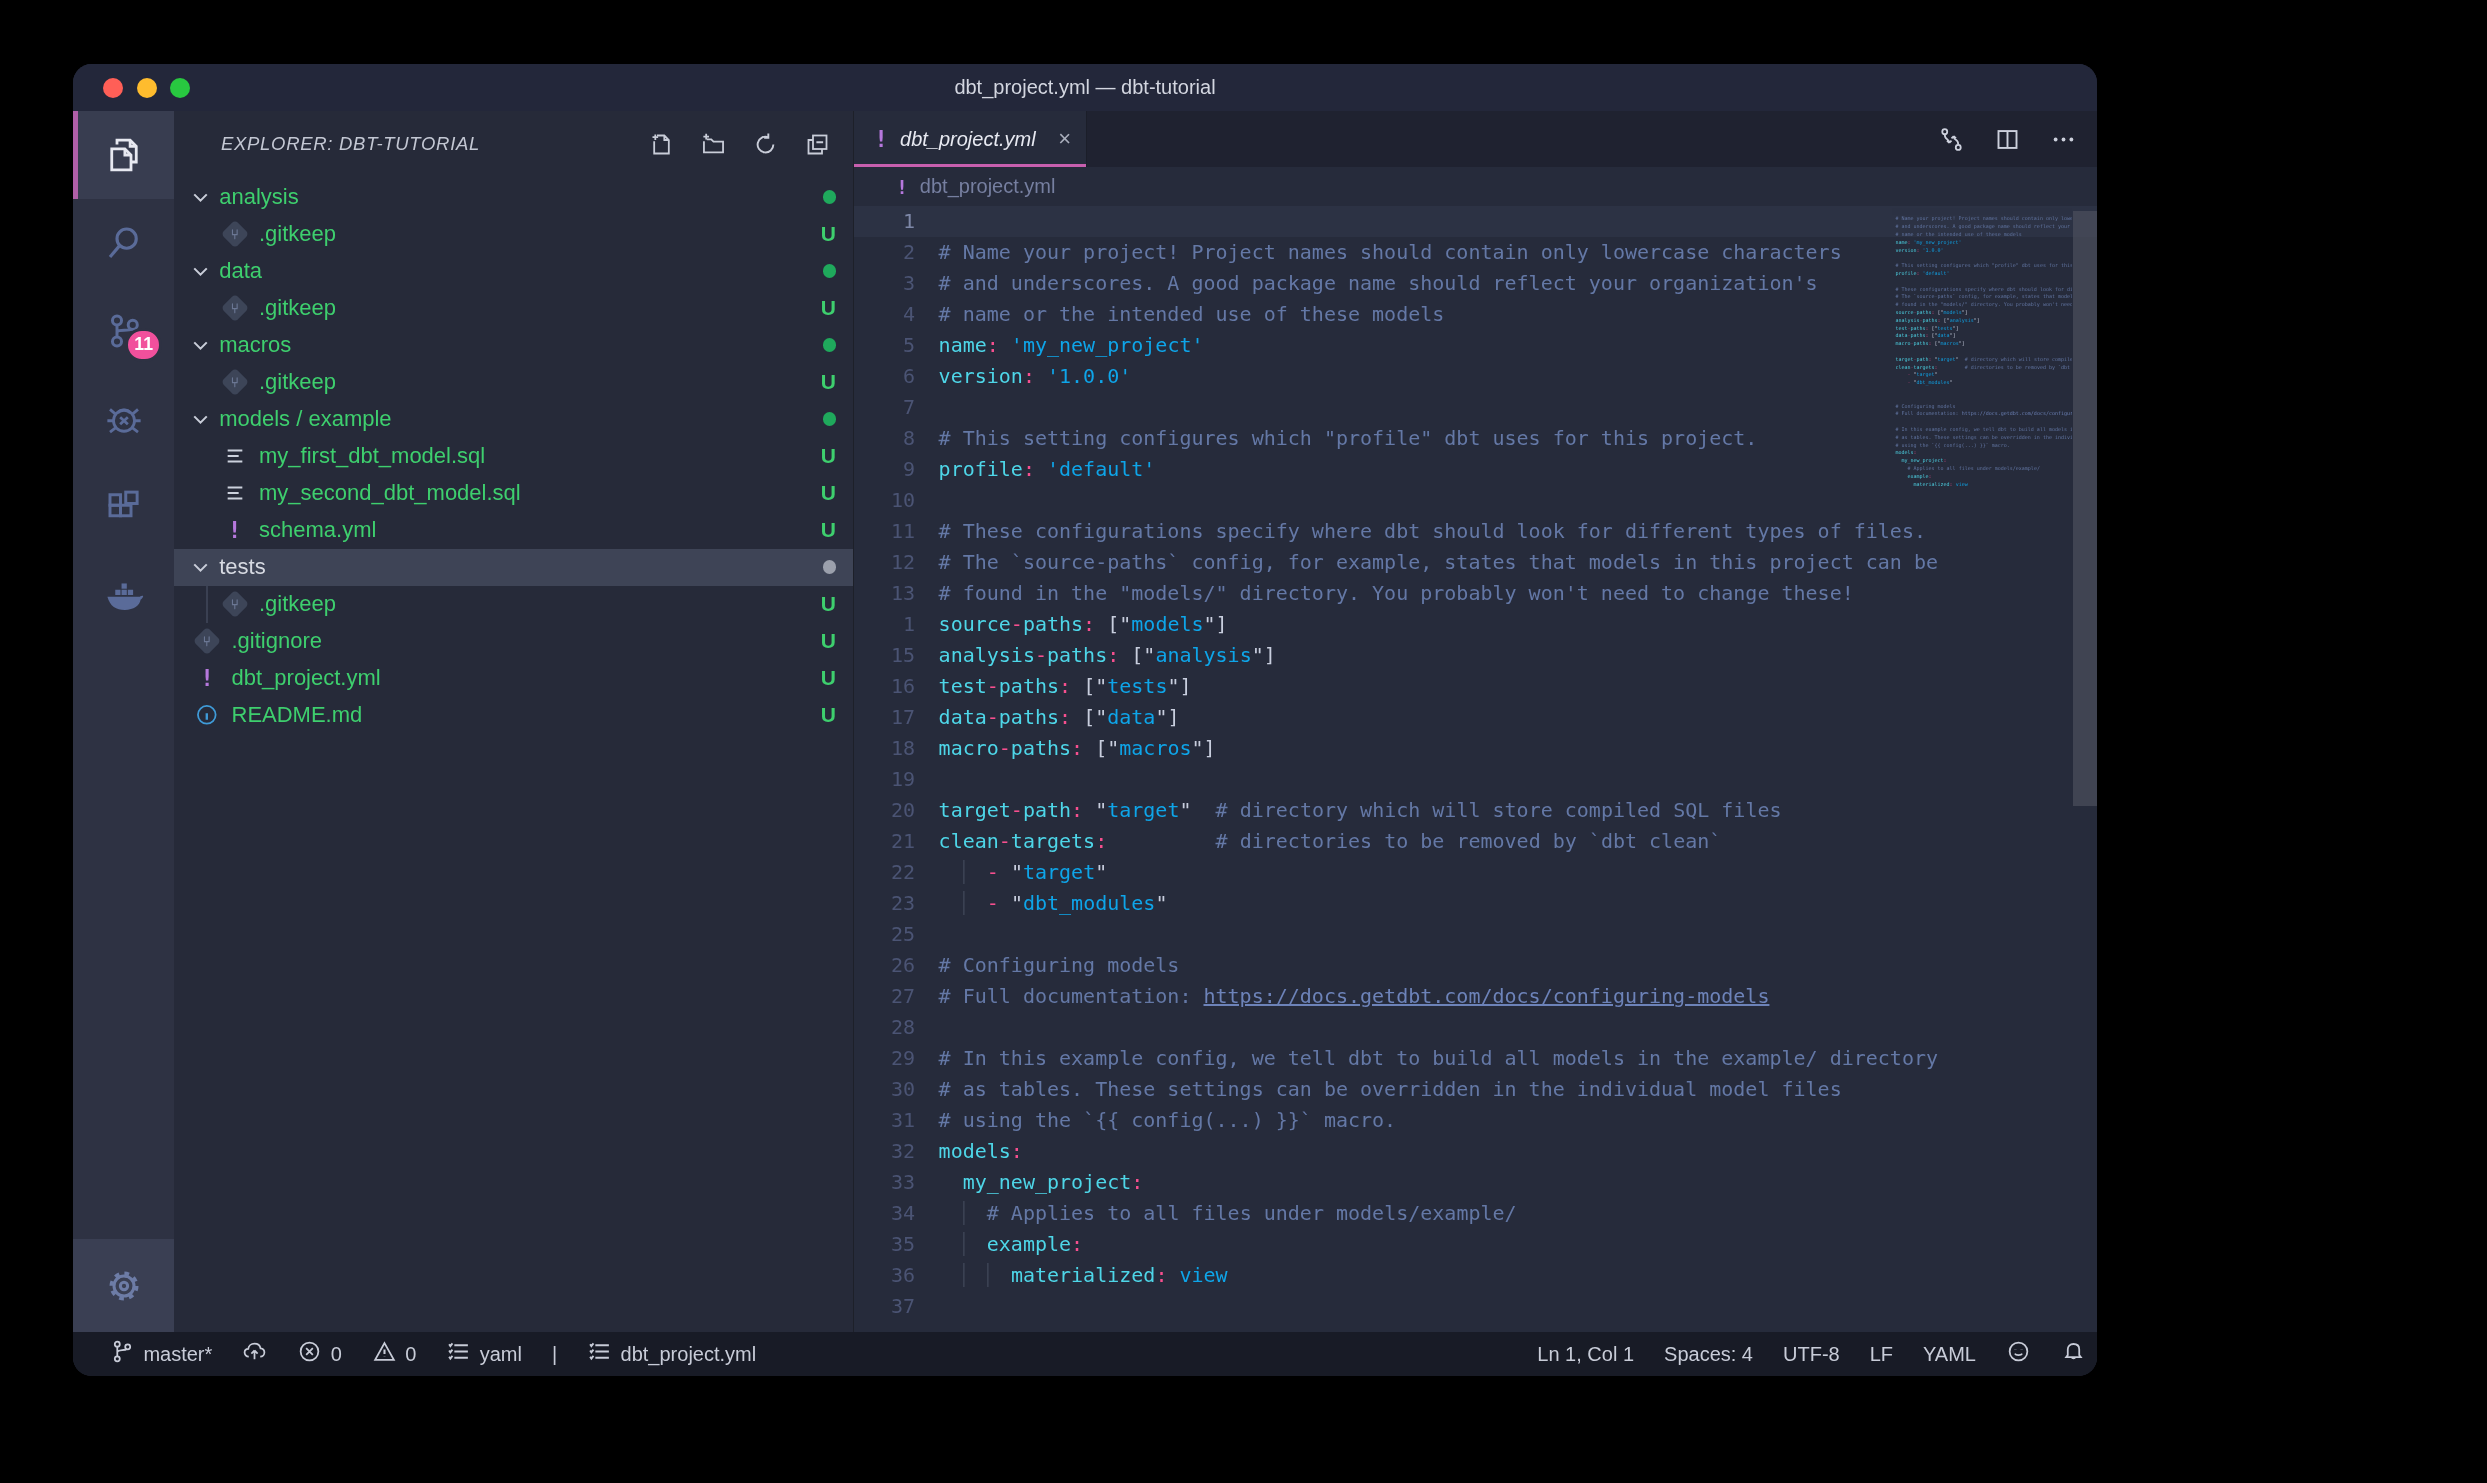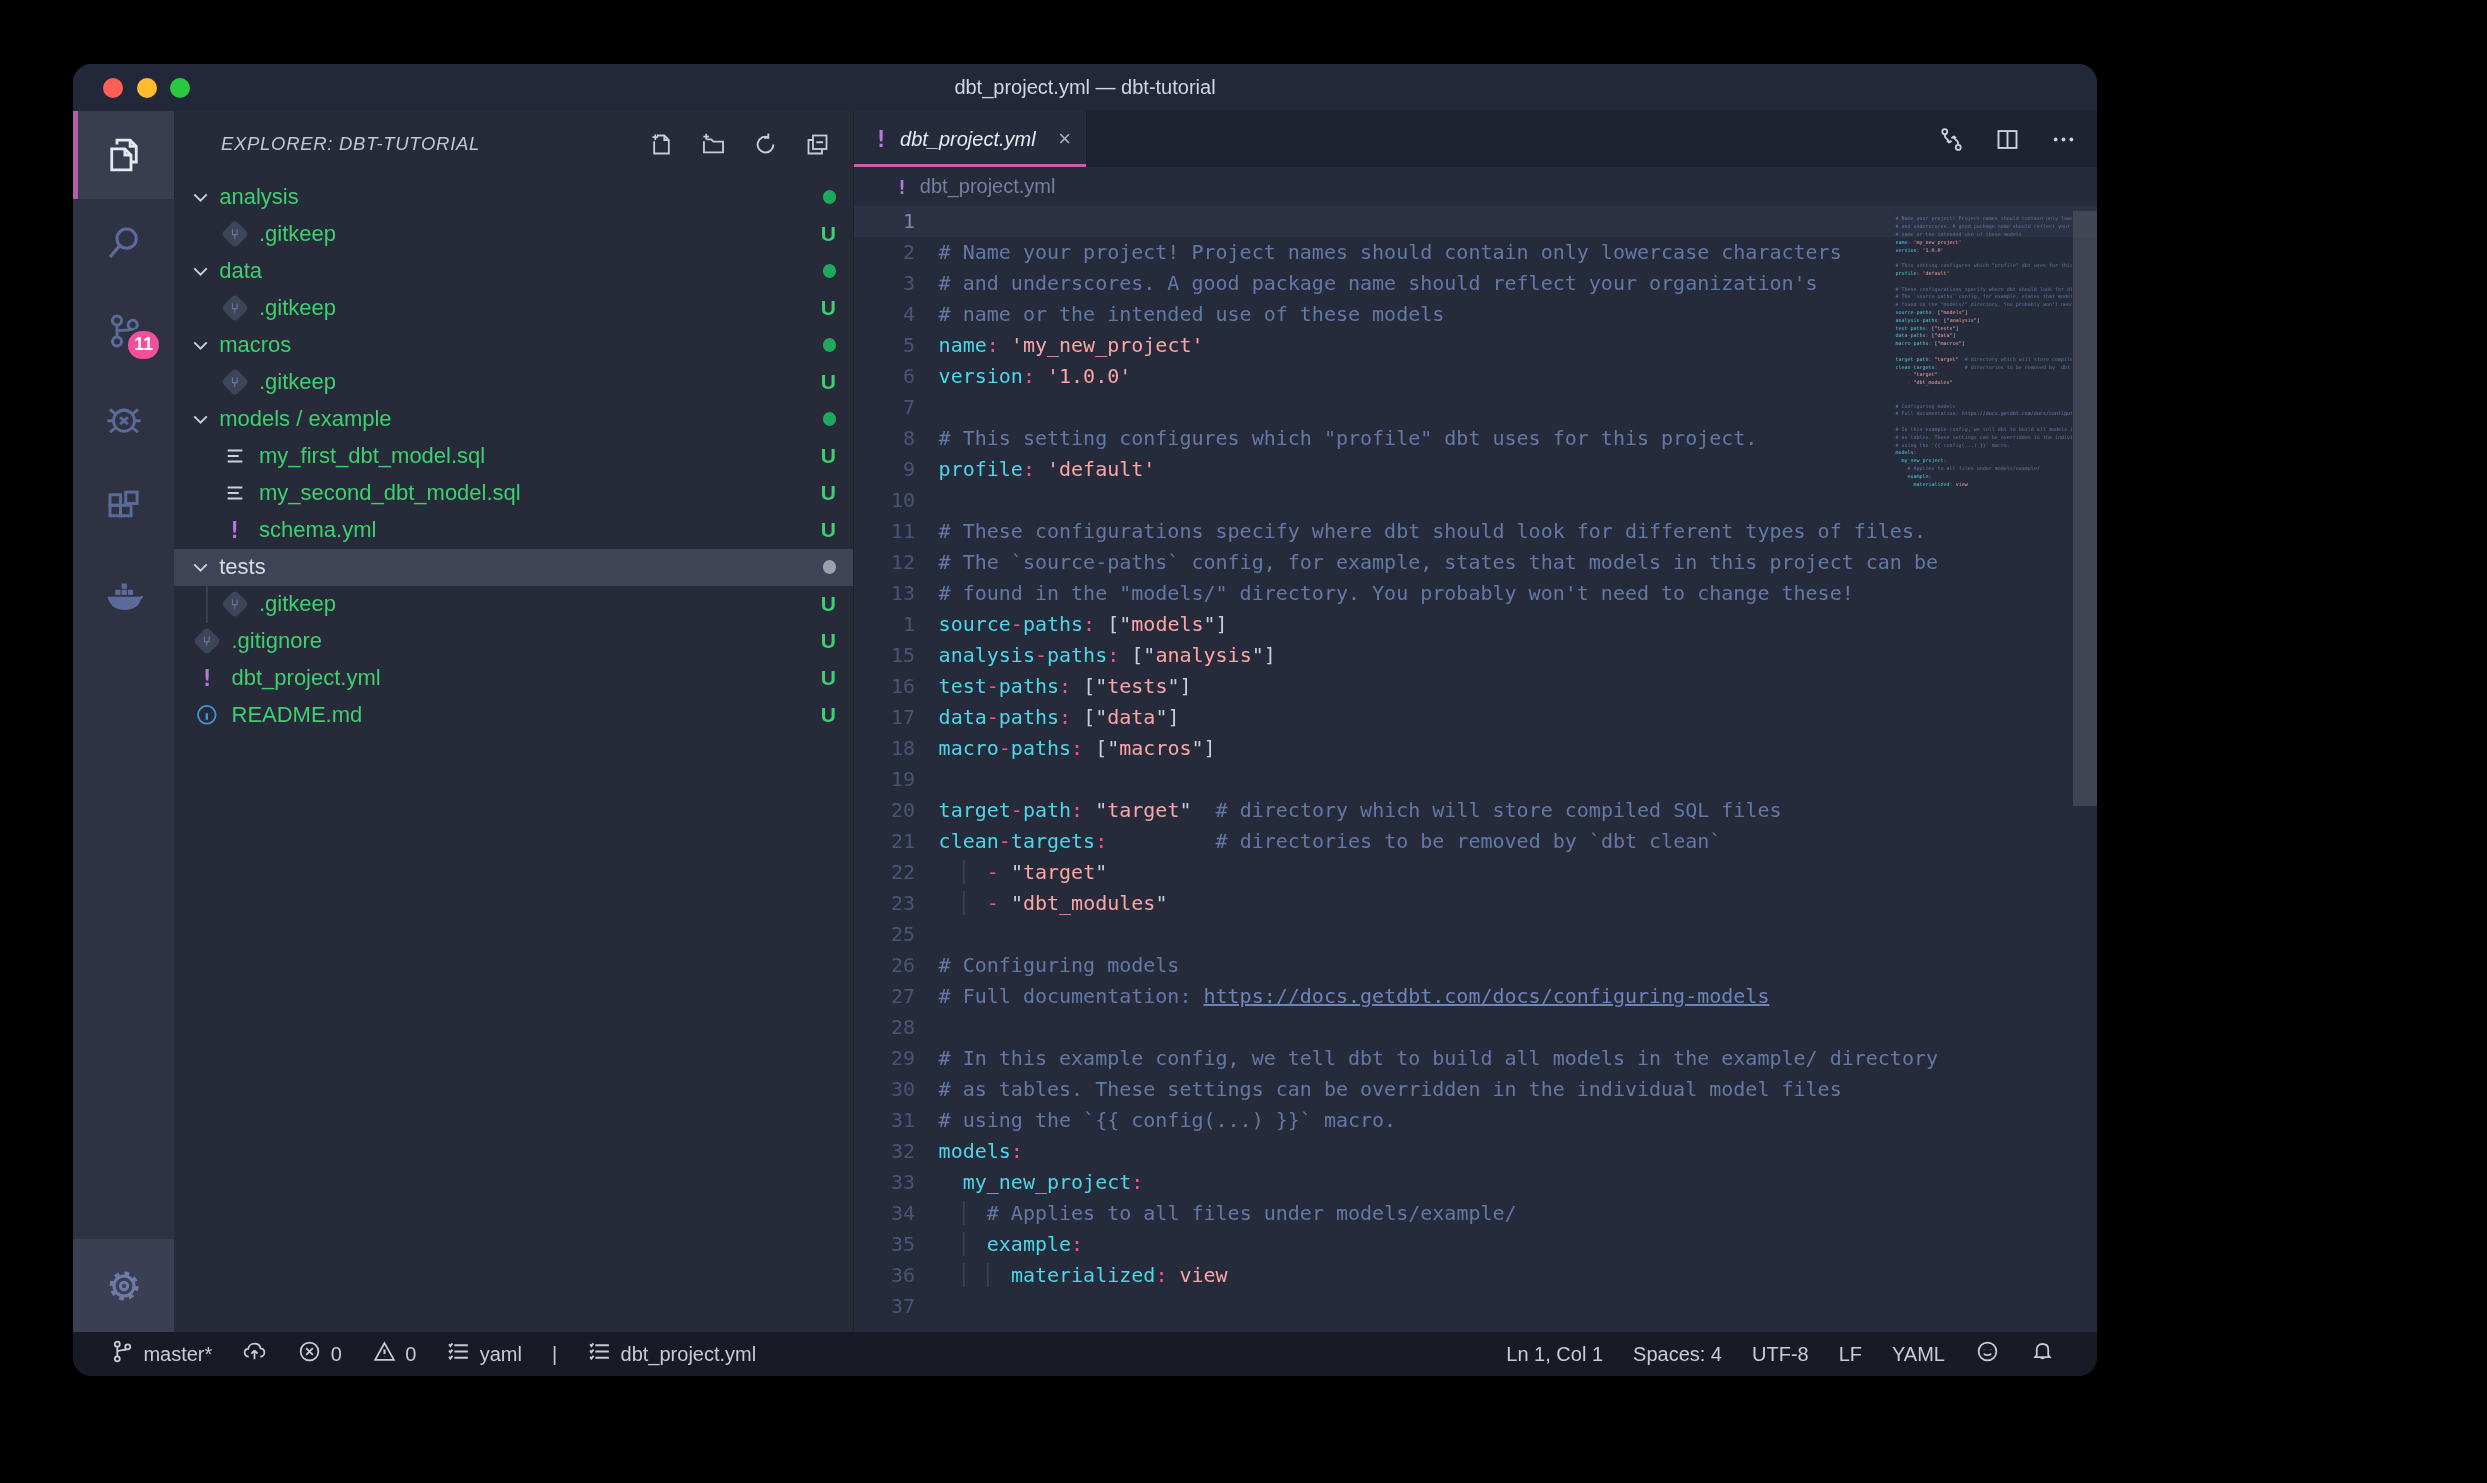--- a/index.html
+++ b/index.html
@@ -91,40 +91,40 @@
   .code-area { flex:1 1 auto; position:relative; overflow:hidden;
                font-family:"DejaVu Sans Mono", monospace; font-size:20px; }
   .cline { display:flex; height:31px; line-height:31px; white-space:pre; }
   .cline.cur { background:#2c3244; }
   .gut { width:61px; text-align:right; color:#4b5474; flex:0 0 auto; }
   .cline.cur .gut { color:#7e88a8; }
   .ltxt { padding-left:23.6px; }
   .cm { color:#6478a6;margin-top:23px; }
   .k  { color:#4ed6e8;margin-top:32px; }
   .p  { color:#f74f8f; }
-  .s  { color:#fca5a5; }
+  .s  { color:#0ea5e9; }
   .b  { color:#c8cede; }
   .w  { color:#d6dae6; }
   .u  { color:#6d83b9; text-decoration:underline; }
   .ig { box-shadow:inset 1.7px 0 0 #3a4152; }
   .i0 { }
 
   
   .minimap { position:absolute; top:1.7px; right:25px; width:180px; overflow:hidden;
              font-size:5px; opacity:.95; pointer-events:none; }
   .minimap .cline { height:7.8px; line-height:7.8px; }
   .minimap .ltxt { padding-left:3.4px; }
   .minimap .ig { box-shadow:none; }
   .minimap .u { text-decoration:none; }
   .scroll-thumb { position:absolute; top:5px; right:0; width:23.6px; height:595px;
                   background:#4a4e5b; opacity:.75; }
 
   
   .statusbar { height:44px; background:#181b26; flex:0 0 auto; display:flex;
-               align-items:center; justify-content:space-between; padding:0 42px 0 37px;
+               align-items:center; justify-content:space-between; padding:0 11px 0 37px;
                color:#c8ccd8; font-size:20px; }
   .sb-group { display:flex; align-items:center; gap:30px; }
   .sb-item { display:flex; align-items:center; gap:8.4px; cursor:pointer; white-space:nowrap; }
   .sb-item svg { width:25px; height:25px; }
 </style>
 </head>
 <body>
 
 <div class="stage">
   <div class="window">

